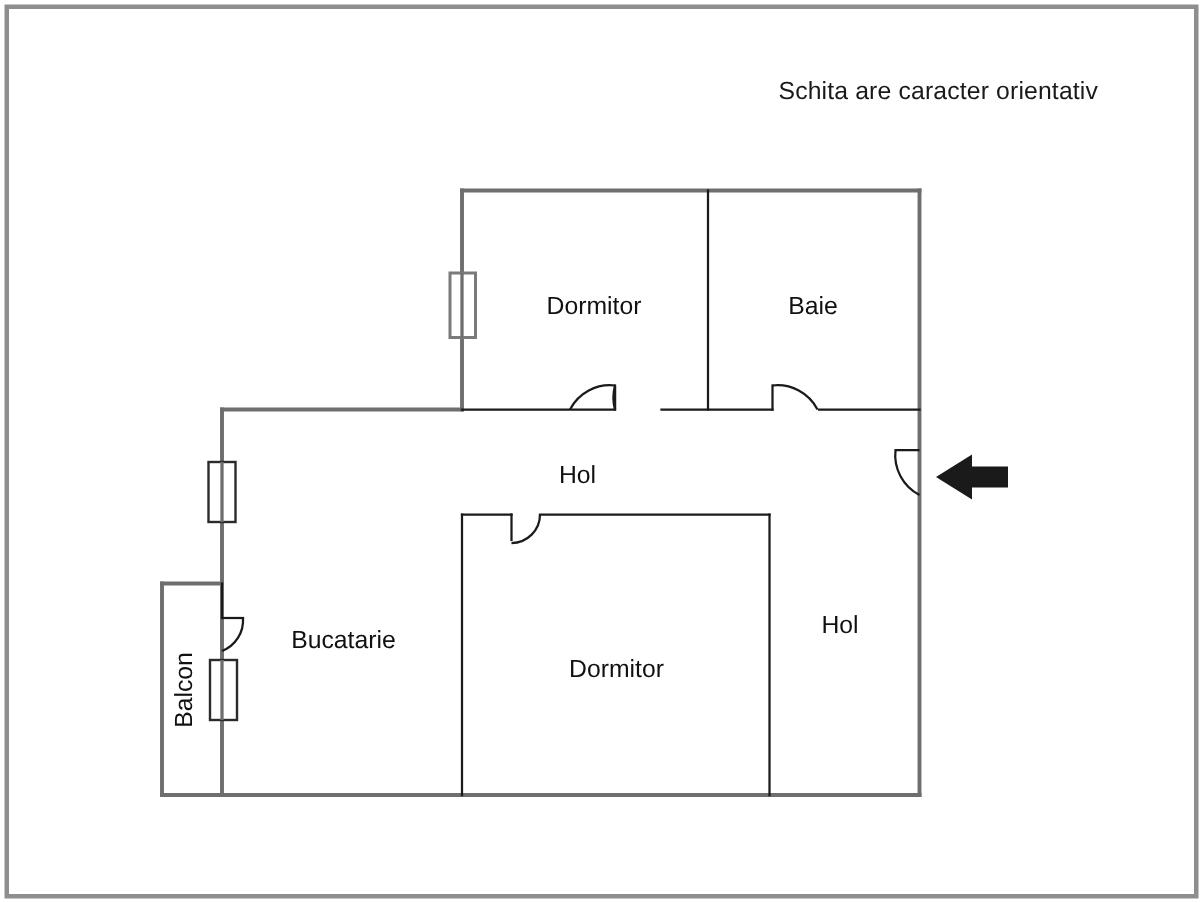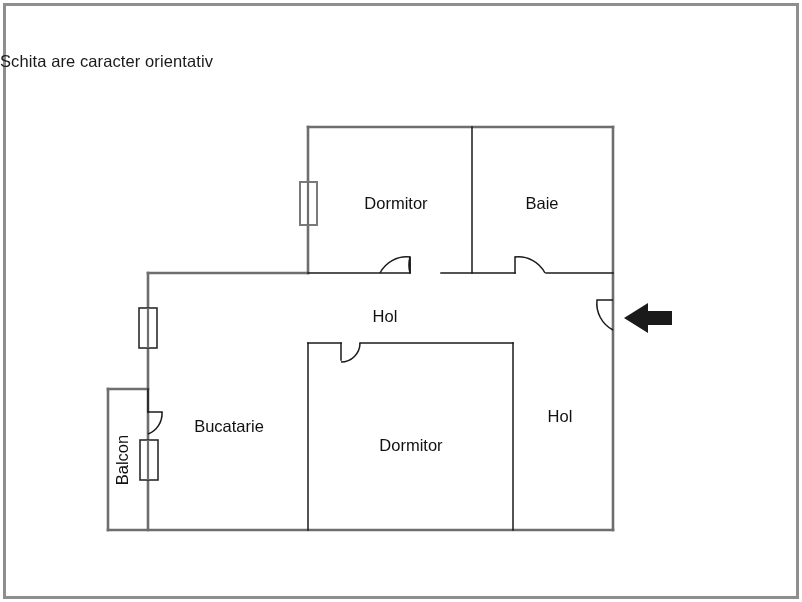--- a/index.html
+++ b/index.html
@@ -29,21 +29,21 @@
     height: 596px;
     border: 3px solid #8e8e8e;
     box-sizing: border-box;
     background: #ffffff;
   }
   #plan-title {
     position: absolute;
     left: 0;
     top: 52px;
     width: 732px;
-    text-align: left;
+    text-align: right;
     font-size: 16.5px;
     color: #1a1a1a;
     letter-spacing: 0.1px;
     font-family: "Liberation Sans", sans-serif;
   }
   #floorplan-svg {
     position: absolute;
     left: 0;
     top: 0;
   }

